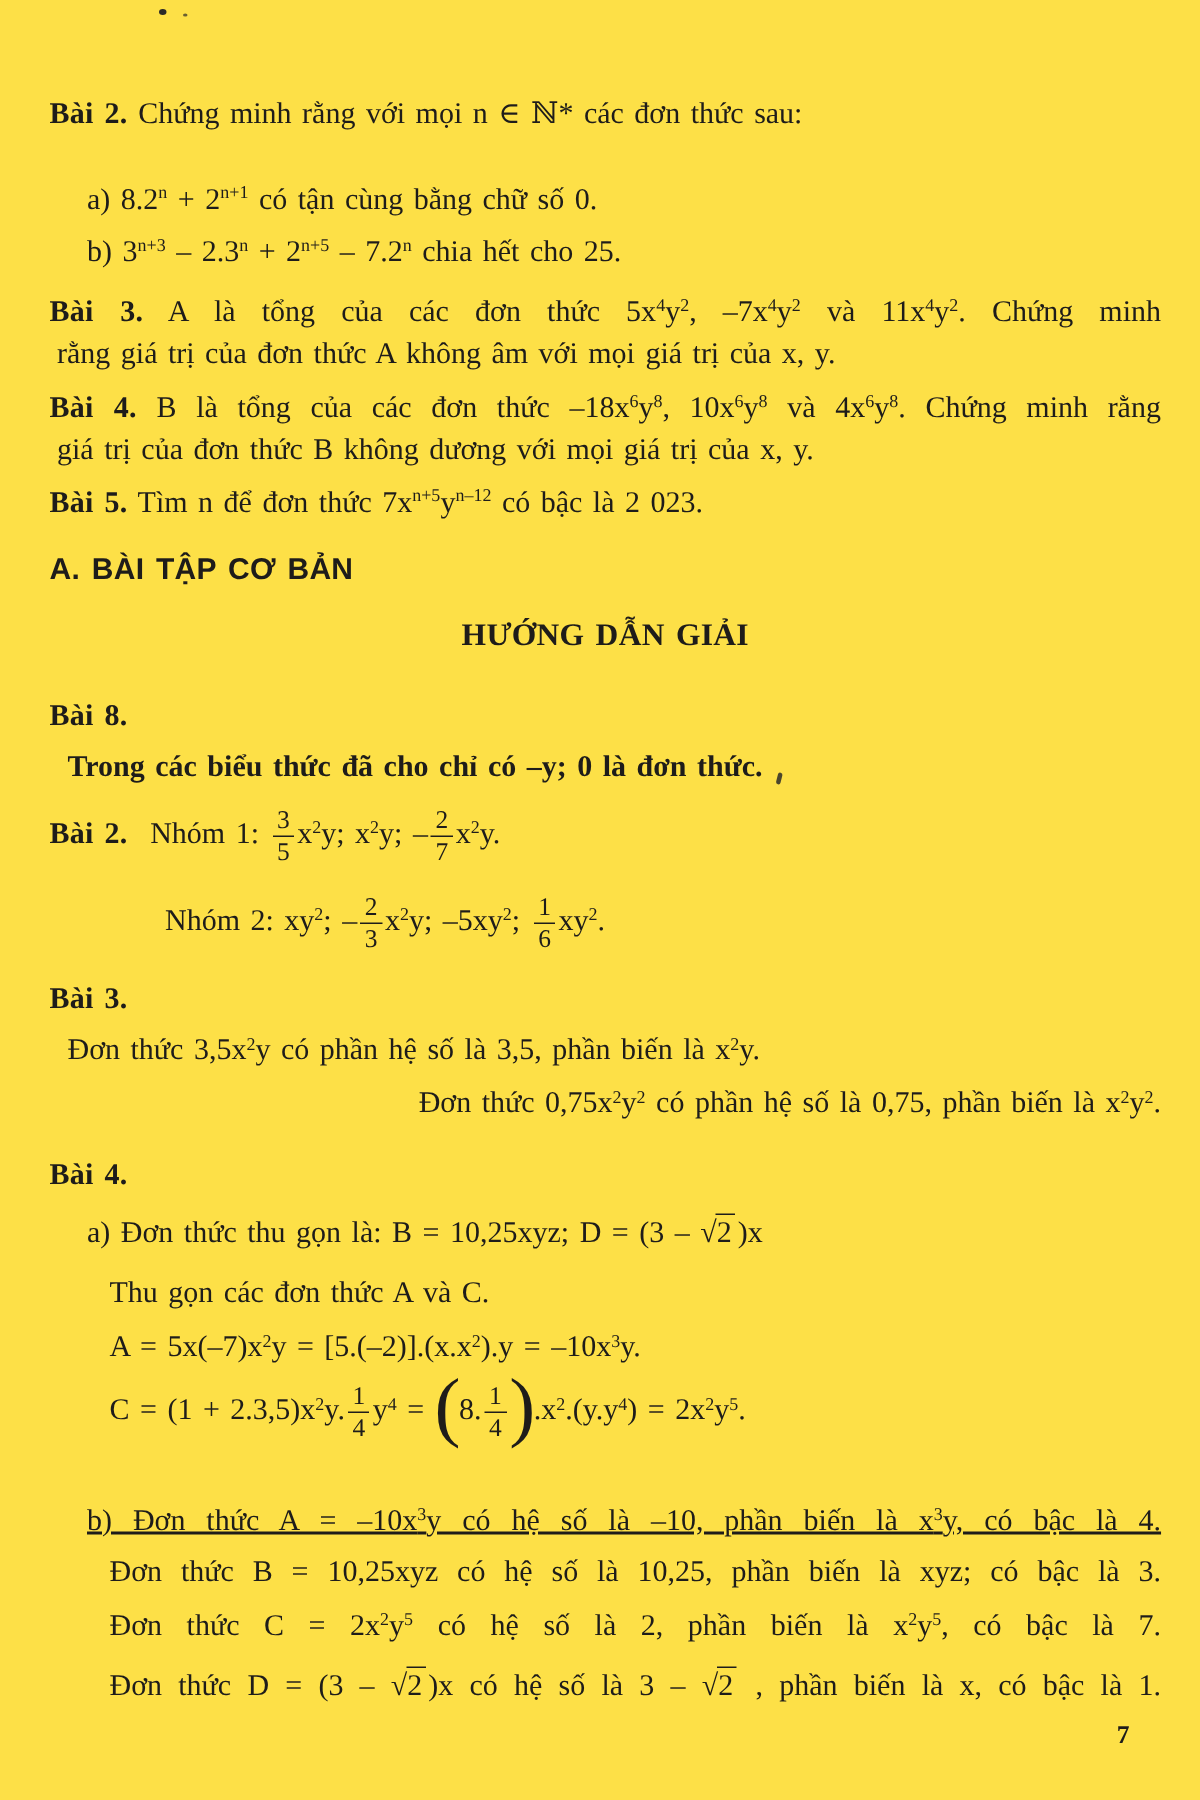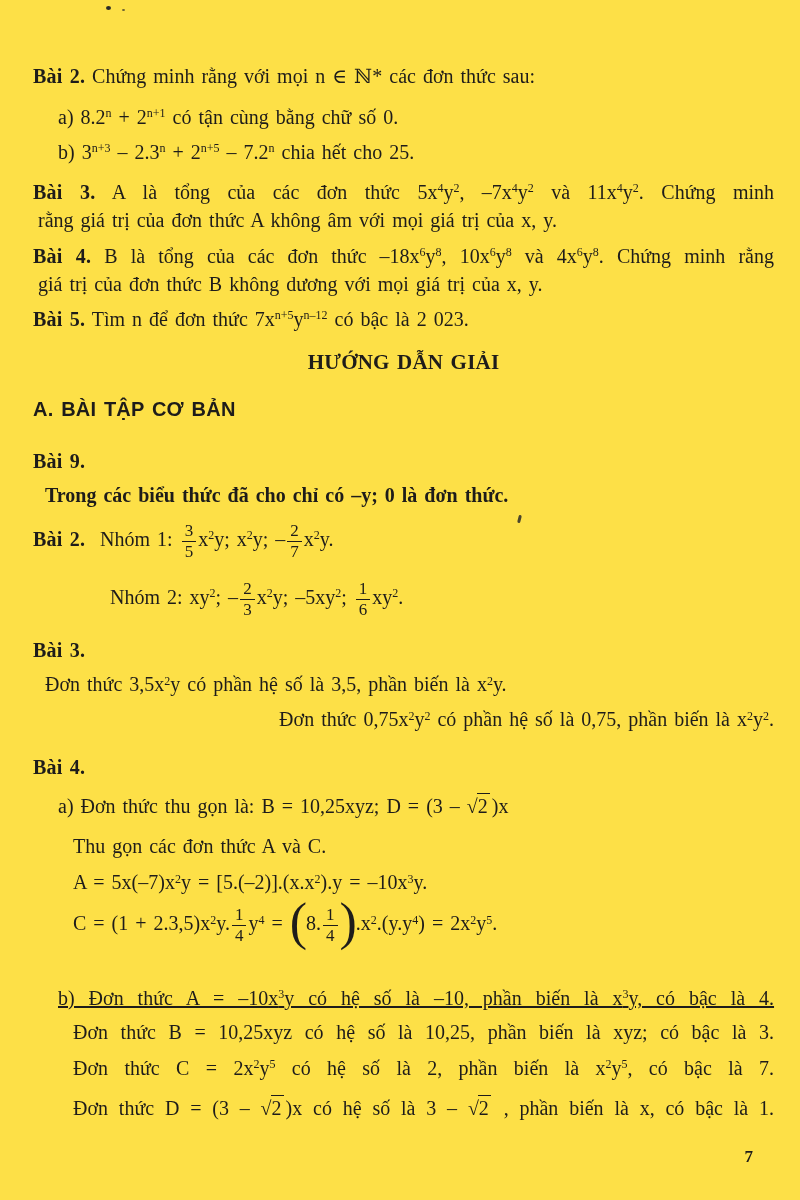--- a/index.html
+++ b/index.html
@@ -20,21 +20,21 @@
   sup{font-size:.6em;line-height:0;position:relative;top:-.55em;vertical-align:baseline;}
   .frac{display:inline-block;text-align:center;vertical-align:middle;font-size:.85em;line-height:1.05;margin:0 2px;}
   .fn{display:block;padding:0 3px 1px;border-bottom:1.4px solid currentColor;}
   .fd{display:block;padding-top:1px;}
   .sq{white-space:nowrap;margin-right:2px;}
   .rd{display:inline-block;border-top:1.6px solid currentColor;padding:1px 2px 0 1px;margin-left:-1px;}
   .bp{font-size:2.6em;line-height:0;vertical-align:-.17em;letter-spacing:-1px;}
 
   
   [data-name="exercise-2-heading"]{margin-top:0;}
-  [data-name="exercise-2-item-a"]{margin-top:18px;padding-left:25px;}
+  [data-name="exercise-2-item-a"]{margin-top:34px;padding-left:25px;}
   [data-name="exercise-2-item-b"]{margin-top:12px;padding-left:25px;}
   [data-name="exercise-3-line-1"]{margin-top:17px;}
   [data-name="exercise-3-line-2"]{margin-top:5px;padding-left:5px;}
   [data-name="exercise-4-line-1"]{margin-top:13px;}
   [data-name="exercise-4-line-2"]{margin-top:5px;padding-left:5px;}
   [data-name="exercise-5"]{margin-top:12px;}
   [data-name="solution-guide-title"]{margin-top:18px;text-align:center;font-weight:bold;font-size:21px;line-height:27px;letter-spacing:.3px;}
   [data-name="section-a-heading"]{margin-top:22px;font-family:"Liberation Sans","DejaVu Sans",sans-serif;font-weight:bold;font-size:20px;letter-spacing:.2px;}
   [data-name="solution-1-heading"]{margin-top:29px;}
   [data-name="solution-1-body"]{margin-top:11px;padding-left:12px;font-weight:bold;}
@@ -78,23 +78,23 @@
   <span class="speck s3" data-name="ink-speck"></span>
   <div class="doc" data-name="document-body">
       <div class="line" data-name="exercise-2-heading"><span class="b" data-name="text-run">Bài 2.</span><span data-name="text-run"> Chứng minh rằng với mọi n ∈ ℕ* các đơn thức sau:</span></div>
       <div class="line" data-name="exercise-2-item-a"><span data-name="text-run">a) 8.2</span><sup data-name="sup-segment">n</sup><span data-name="text-run"> + 2</span><sup data-name="sup-segment">n+1</sup><span data-name="text-run"> có tận cùng bằng chữ số 0.</span></div>
       <div class="line" data-name="exercise-2-item-b"><span data-name="text-run">b) 3</span><sup data-name="sup-segment">n+3</sup><span data-name="text-run"> – 2.3</span><sup data-name="sup-segment">n</sup><span data-name="text-run"> + 2</span><sup data-name="sup-segment">n+5</sup><span data-name="text-run"> – 7.2</span><sup data-name="sup-segment">n</sup><span data-name="text-run"> chia hết cho 25.</span></div>
       <div class="line" data-name="exercise-3-line-1"><span class="b" data-name="text-run">Bài 3.</span><span data-name="text-run"> A là tổng của các đơn thức 5x</span><sup data-name="sup-segment">4</sup><span data-name="text-run">y</span><sup data-name="sup-segment">2</sup><span data-name="text-run">, –7x</span><sup data-name="sup-segment">4</sup><span data-name="text-run">y</span><sup data-name="sup-segment">2</sup><span data-name="text-run"> và 11x</span><sup data-name="sup-segment">4</sup><span data-name="text-run">y</span><sup data-name="sup-segment">2</sup><span data-name="text-run">. Chứng minh</span></div>
       <div class="line" data-name="exercise-3-line-2"><span data-name="text-run">rằng giá trị của đơn thức A không âm với mọi giá trị của x, y.</span></div>
       <div class="line" data-name="exercise-4-line-1"><span class="b" data-name="text-run">Bài 4.</span><span data-name="text-run"> B là tổng của các đơn thức –18x</span><sup data-name="sup-segment">6</sup><span data-name="text-run">y</span><sup data-name="sup-segment">8</sup><span data-name="text-run">, 10x</span><sup data-name="sup-segment">6</sup><span data-name="text-run">y</span><sup data-name="sup-segment">8</sup><span data-name="text-run"> và 4x</span><sup data-name="sup-segment">6</sup><span data-name="text-run">y</span><sup data-name="sup-segment">8</sup><span data-name="text-run">. Chứng minh rằng</span></div>
       <div class="line" data-name="exercise-4-line-2"><span data-name="text-run">giá trị của đơn thức B không dương với mọi giá trị của x, y.</span></div>
       <div class="line" data-name="exercise-5"><span class="b" data-name="text-run">Bài 5.</span><span data-name="text-run"> Tìm n để đơn thức 7x</span><sup data-name="sup-segment">n+5</sup><span data-name="text-run">y</span><sup data-name="sup-segment">n–12</sup><span data-name="text-run"> có bậc là 2 023.</span></div>
+      <div class="line" data-name="section-a-heading"><span class="b" data-name="text-run">A. BÀI TẬP CƠ BẢN</span></div>
       <div class="line" data-name="solution-guide-title"><span class="b" data-name="text-run">HƯỚNG DẪN GIẢI</span></div>
-      <div class="line" data-name="section-a-heading"><span class="b" data-name="text-run">A. BÀI TẬP CƠ BẢN</span></div>
-      <div class="line" data-name="solution-1-heading"><span class="b" data-name="text-run">Bài 9.</span></div>
+      <div class="line" data-name="solution-1-heading"><span class="b" data-name="text-run">Bài 8.</span></div>
       <div class="line" data-name="solution-1-body"><span data-name="text-run">Trong các biểu thức đã cho chỉ có –y; 0 là đơn thức.</span></div>
       <div class="line" data-name="solution-2-group-1"><span class="b" data-name="text-run">Bài 2.</span><span data-name="text-run">Nhóm 1: </span><span class="frac" data-name="frac-segment"><span class="fn">3</span><span class="fd">5</span></span><span data-name="text-run">x</span><sup data-name="sup-segment">2</sup><span data-name="text-run">y; x</span><sup data-name="sup-segment">2</sup><span data-name="text-run">y; –</span><span class="frac" data-name="frac-segment"><span class="fn">2</span><span class="fd">7</span></span><span data-name="text-run">x</span><sup data-name="sup-segment">2</sup><span data-name="text-run">y.</span></div>
       <div class="line" data-name="solution-2-group-2"><span data-name="text-run">Nhóm 2: xy</span><sup data-name="sup-segment">2</sup><span data-name="text-run">; –</span><span class="frac" data-name="frac-segment"><span class="fn">2</span><span class="fd">3</span></span><span data-name="text-run">x</span><sup data-name="sup-segment">2</sup><span data-name="text-run">y; –5xy</span><sup data-name="sup-segment">2</sup><span data-name="text-run">; </span><span class="frac" data-name="frac-segment"><span class="fn">1</span><span class="fd">6</span></span><span data-name="text-run">xy</span><sup data-name="sup-segment">2</sup><span data-name="text-run">.</span></div>
       <div class="line" data-name="solution-3-heading"><span class="b" data-name="text-run">Bài 3.</span></div>
       <div class="line" data-name="solution-3-line-1"><span data-name="text-run">Đơn thức 3,5x</span><sup data-name="sup-segment">2</sup><span data-name="text-run">y có phần hệ số là 3,5, phần biến là x</span><sup data-name="sup-segment">2</sup><span data-name="text-run">y.</span></div>
       <div class="line" data-name="solution-3-line-2"><span data-name="text-run">Đơn thức 0,75x</span><sup data-name="sup-segment">2</sup><span data-name="text-run">y</span><sup data-name="sup-segment">2</sup><span data-name="text-run"> có phần hệ số là 0,75, phần biến là x</span><sup data-name="sup-segment">2</sup><span data-name="text-run">y</span><sup data-name="sup-segment">2</sup><span data-name="text-run">.</span></div>
       <div class="line" data-name="solution-4-heading"><span class="b" data-name="text-run">Bài 4.</span></div>
       <div class="line" data-name="solution-4-item-a"><span data-name="text-run">a) Đơn thức thu gọn là: B = 10,25xyz; D = (3 – </span><span class="sq" data-name="sqrt-segment">√<span class="rd">2</span></span><span data-name="text-run">)x</span></div>
       <div class="line" data-name="solution-4-reduce-note"><span data-name="text-run">Thu gọn các đơn thức A và C.</span></div>
       <div class="line" data-name="solution-4-expr-A"><span data-name="text-run">A = 5x(–7)x</span><sup data-name="sup-segment">2</sup><span data-name="text-run">y = [5.(–2)].(x.x</span><sup data-name="sup-segment">2</sup><span data-name="text-run">).y = –10x</span><sup data-name="sup-segment">3</sup><span data-name="text-run">y.</span></div>

